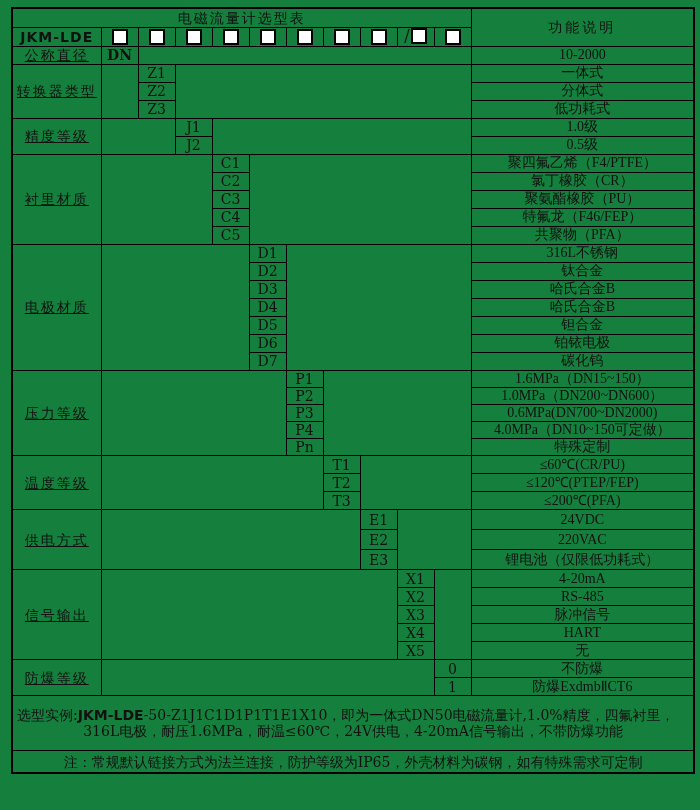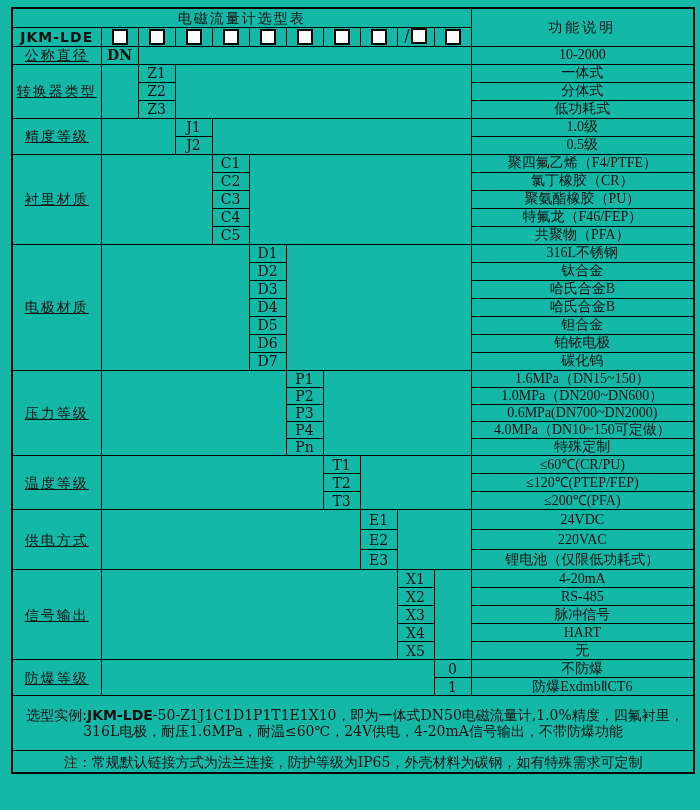--- a/index.html
+++ b/index.html
@@ -2,21 +2,21 @@
 <html><head>
 <meta charset="utf-8">
 <style>
   html,body{margin:0;padding:0;}
   body{
     width:700px;height:810px;background:#ffffff;
     font-family:"DejaVu Serif","Liberation Serif",serif;
     color:#111;
     -webkit-font-smoothing:antialiased;
   }
-  .sheet{position:relative;width:700px;height:810px;background:#14b8a6;overflow:hidden;}
+  .sheet{position:relative;width:700px;height:810px;background:#15803d;overflow:hidden;}
   table.spec{
     position:absolute;left:11px;top:7px;
     width:682px;border-collapse:collapse;table-layout:fixed;
     border:2px solid #000;
   }
   table.spec td{
     border:1px solid #000;
     padding:0;margin:0;
     font-size:14px;line-height:1.15;
     text-align:center;vertical-align:middle;
@@ -36,21 +36,21 @@
   .cbx{
     display:inline-block;width:12px;height:12px;
     border:2px solid #000;background:#fff;vertical-align:middle;
     margin-top:-2px;
   }
   .slash{
     display:inline-block;font-size:16px;vertical-align:middle;
     margin-right:1px;transform:translateY(-1px);
   }
   td.example-cell{white-space:normal;font-size:14px;line-height:21px;vertical-align:middle;}
-  .ex-line1{text-align:center;padding-left:4px;}
+  .ex-line1{text-align:left;padding-left:4px;}
   .ex-line2{text-align:center;}
   .ex-model{font-family:"DejaVu Sans","Liberation Sans",sans-serif;font-weight:700;}
   td.note-cell{white-space:normal;font-size:14px;text-align:left;padding:2px 4px;line-height:18px;}
 </style>
 </head>
 <body>
 
 <div class="sheet">
 <table class="spec">
   <colgroup>

